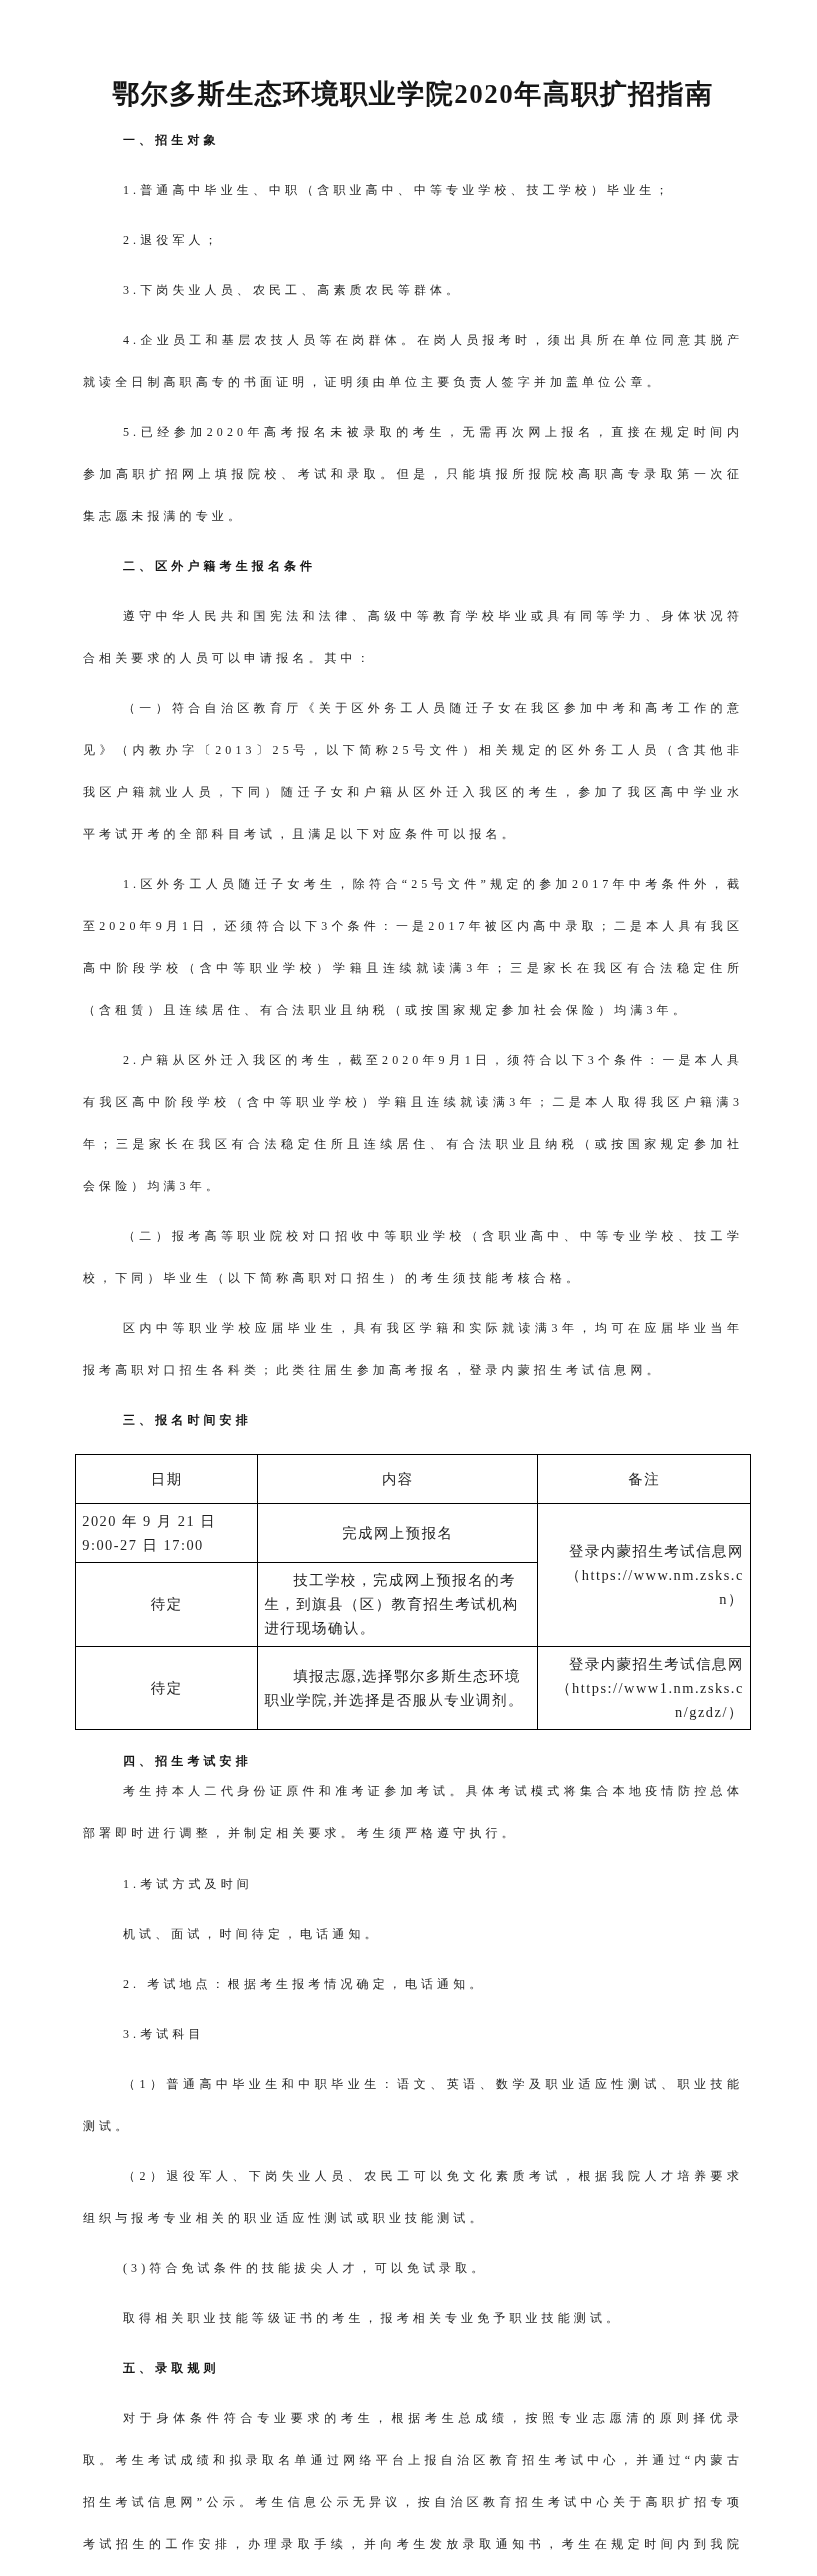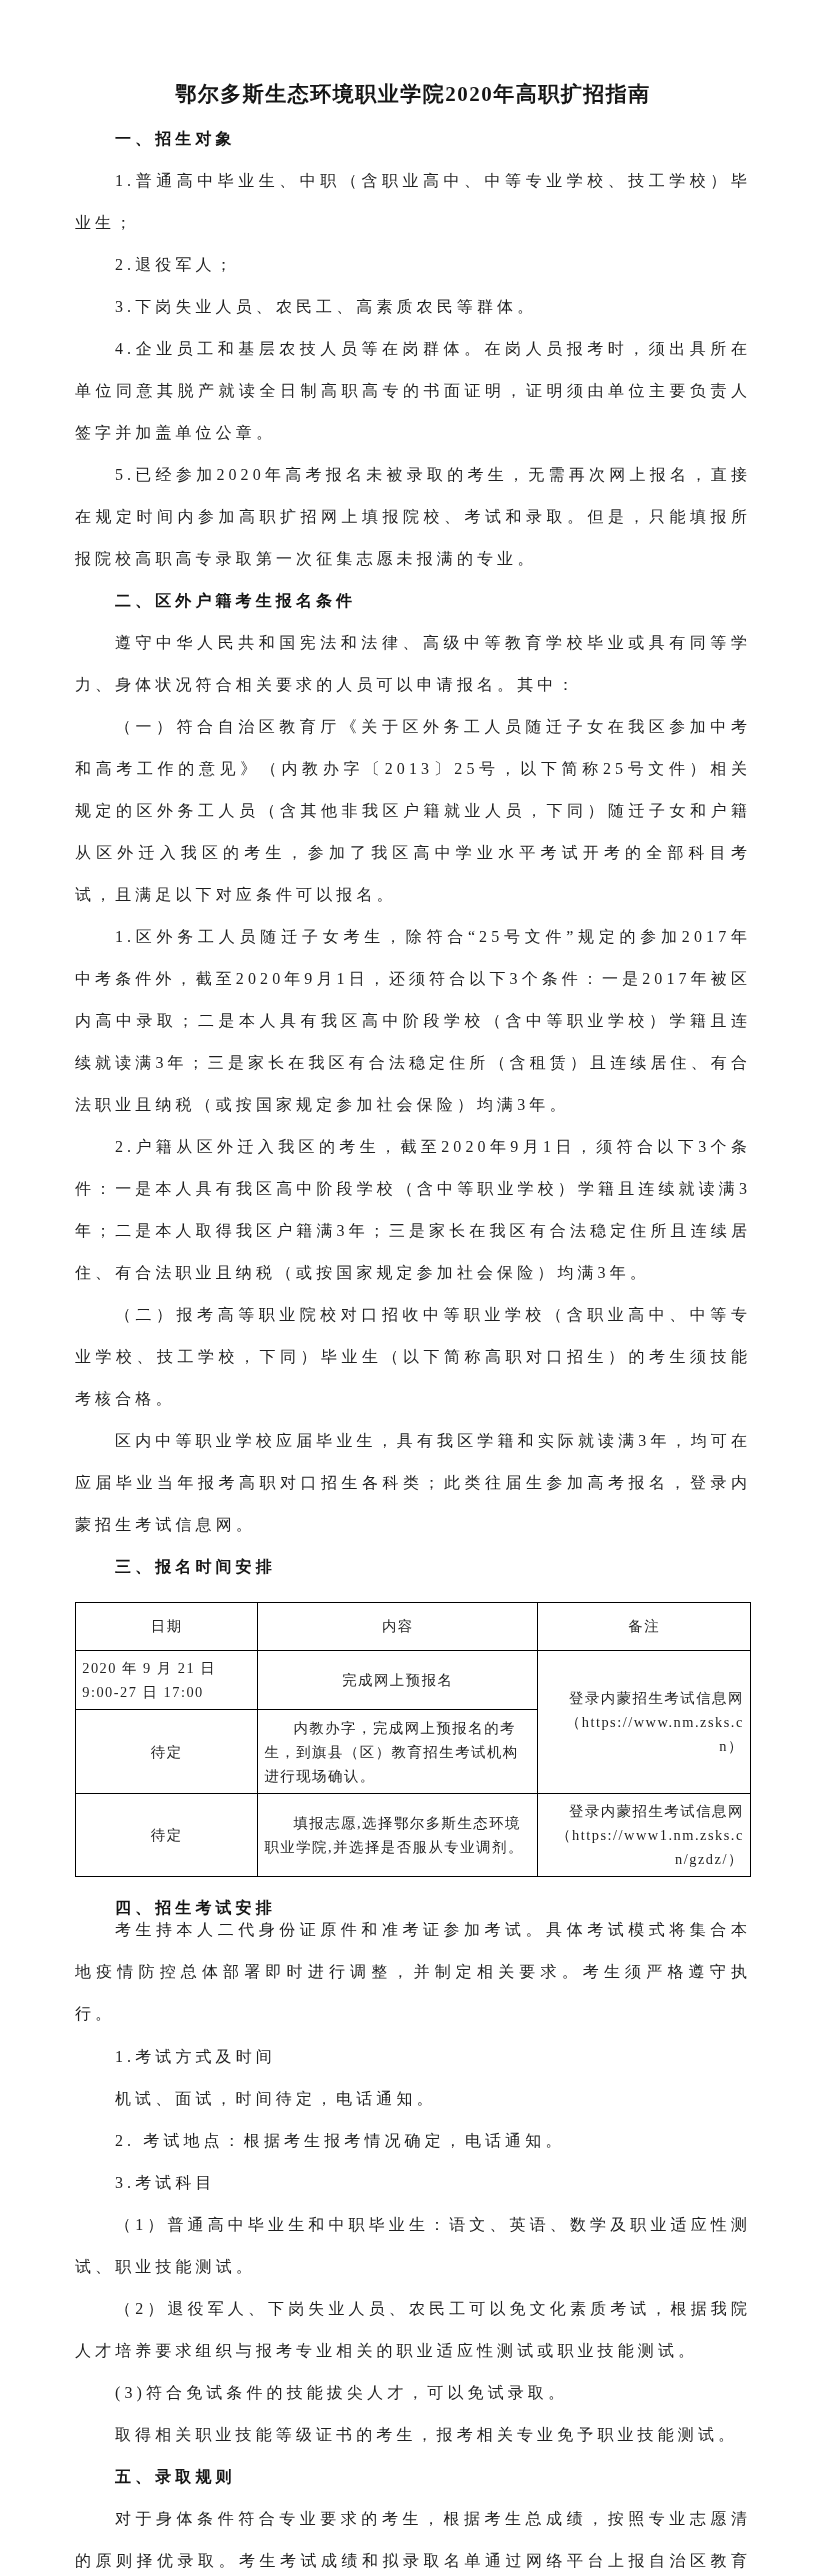--- a/index.html
+++ b/index.html
@@ -7,34 +7,34 @@
     width:818px;
     min-height:3874px;
     margin:0 auto;
     background:#ffffff;
     color:#1f1f1f;
     font-family:"Liberation Serif","DejaVu Serif",serif;
     box-sizing:border-box;
     padding:78px 67px 72px 75px;
   }
   .title{
-    font-size:21px;
+    font-size:27px;
     font-weight:bold;
     text-align:center;
     letter-spacing:1.5px;
     line-height:33px;
     margin:0 0 7.2px 0;
     color:#161616;
   }
   .p,.h{
-    font-size:16px;
+    font-size:12px;
     line-height:42px;
     letter-spacing:4.1px;
     text-indent:40px;
-    margin:0;
+    margin:8px;
     text-align:justify;
   }
   .h{font-weight:bold;color:#151515;}
   .tight{margin-top:-19.6px;font-family:Liberation Mono, monospace;}
   table.tbl{
     width:100%;
     border-collapse:collapse;
     margin:13.4px 0 10.3px 0;
     table-layout:fixed;
     border-radius:7px;
@@ -94,21 +94,21 @@
       <td class="c hdr">备注</td>
     </tr>
     <tr>
       <td class="date-cell">2020 年 9 月 21 日
 9:00-27 日 17:00</td>
       <td class="c">完成网上预报名</td>
       <td class="note-cell" rowspan="2">登录内蒙招生考试信息网（https://www.nm.zsks.cn）</td>
     </tr>
     <tr>
       <td class="c">待定</td>
-      <td class="content-cell">内教办字，完成网上预报名的考生，到旗县（区）教育招生考试机构进行现场确认。</td>
+      <td class="content-cell">技工学校，完成网上预报名的考生，到旗县（区）教育招生考试机构进行现场确认。</td>
     </tr>
     <tr>
       <td class="c">待定</td>
       <td class="content-cell">填报志愿,选择鄂尔多斯生态环境职业学院,并选择是否服从专业调剂。</td>
       <td class="note-cell">登录内蒙招生考试信息网（https://www1.nm.zsks.cn/gzdz/）</td>
     </tr>
   </tbody>
     </table>
 
   <p class="h">四、招生考试安排</p>

